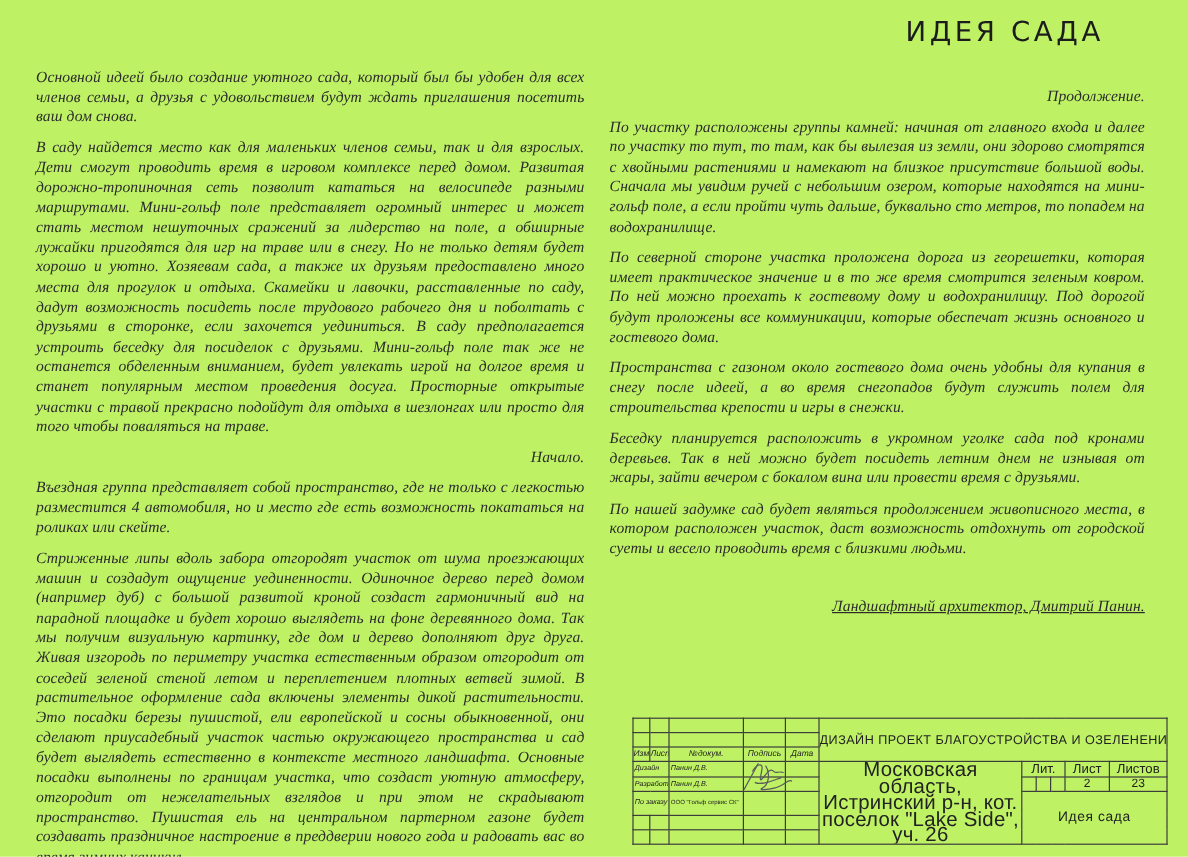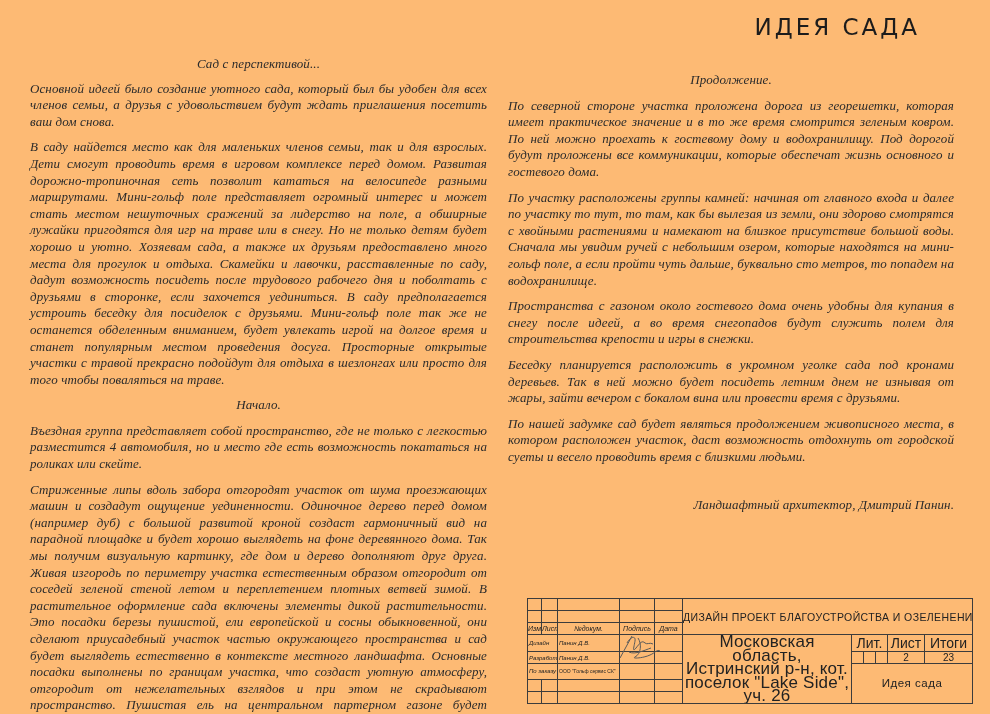--- a/index.html
+++ b/index.html
@@ -1,85 +1,84 @@
 <!DOCTYPE html>
 <html><head>
 <meta charset="utf-8">
 <style>
   * { box-sizing: border-box; margin: 0; padding: 0; }
   html, body { width: 990px; height: 714px; }
   body { background: #ffffff; overflow: hidden; position: relative;
          font-family: "Liberation Serif", serif; }
 
-  .page { position: absolute; inset: 0; background: #fdba74; }
+  .page { position: absolute; inset: 0; background: #bef264; }
 
   .doc-title {
     position: absolute; top: 14px; right: 70px;
     font-family: "DejaVu Sans", sans-serif; font-weight: 500;
     font-size: 23px; letter-spacing: 3px; color: #1c1c1c; white-space: nowrap;
   }
 
   .col {
     position: absolute; text-align: justify;
     font-family: "Liberation Serif", serif; font-style: italic;
     font-size: 13px; line-height: 16.6px; color: #2b2b2b;
     letter-spacing: 0.1px;
   }
   .col-left  { left: 30px;  width: 457px; top: 56px; }
   .col-right { left: 508px; width: 446px; top: 72px; }
 
   .col p { margin: 0 0 9px 0; }
   .center-head { text-align: center; margin-bottom: 8px; }
-  .subhead { text-align: center; margin-bottom: 9px; }
-  .sig-line { text-align: right; margin-top: 32px; }
+  .subhead { text-align: right; margin-bottom: 9px; }
+  .sig-line { text-align: right; margin-top: 32px; text-decoration: underline; }
 
   
   .stamp { position: absolute; left: 527px; top: 598px; width: 445px; height: 99px; }
   .stamp-table {
     border-collapse: collapse; table-layout: fixed;
     width: 445px; height: 99px;
     font-family: "Liberation Sans", sans-serif; color: #222;
   }
   .stamp-table td {
     border: 1px solid #3c3c3c; padding: 0; text-align: center;
     vertical-align: middle; overflow: hidden; white-space: nowrap;
   }
   .stamp-table tr { height: 12px; }
   td.sm   { font-style: italic; font-size: 7px;  }
   td.role { font-style: italic; font-size: 6px; text-align: left; padding-left: 1px; }
   td.tiny { font-size: 5px; text-align: left; padding-left: 1px; }
   td.proj { font-size: 10.5px; letter-spacing: 0.4px; }
   td.loc  { font-size: 17px; line-height: 13.5px; white-space: pre-line; letter-spacing: 0.2px; }
-  td.lith { font-size: 14px; }
+  td.lith { font-size: 11px; }
   td.num  { font-size: 10px; }
   td.docname { font-size: 11.5px; letter-spacing: 0.5px; }
 
   .signature-svg { position: absolute; left: 90px; top: 36px; width: 46px; height: 27px; }
   .signature-svg path { stroke: #5a5a5a; stroke-width: 1; fill: none; }
 </style>
 </head>
 <body>
 
 <div class="page">
 
   <div class="doc-title">ИДЕЯ САДА</div>
 
   <div class="col col-left">
-    <div class="center-head">Сад с перспективой...</div>
     <p>Основной идеей было создание уютного сада, который был бы удобен для всех членов семьи, а друзья с удовольствием будут ждать приглашения посетить ваш дом снова.</p>
     <p>В саду найдется место как для маленьких членов семьи, так и для взрослых. Дети смогут проводить время в игровом комплексе перед домом. Развитая дорожно-тропиночная сеть позволит кататься на велосипеде разными маршрутами. Мини-гольф поле представляет огромный интерес и может стать местом нешуточных сражений за лидерство на поле, а обширные лужайки пригодятся для игр на траве или в снегу. Но не только детям будет хорошо и уютно. Хозяевам сада, а также их друзьям предоставлено много места для прогулок и отдыха. Скамейки и лавочки, расставленные по саду, дадут возможность посидеть после трудового рабочего дня и поболтать с друзьями в сторонке, если захочется уединиться. В саду предполагается устроить беседку для посиделок с друзьями. Мини-гольф поле так же не останется обделенным вниманием, будет увлекать игрой на долгое время и станет популярным местом проведения досуга. Просторные открытые участки с травой прекрасно подойдут для отдыха в шезлонгах или просто для того чтобы поваляться на траве.</p>
     <div class="subhead">Начало.</div>
     <p>Въездная группа представляет собой пространство, где не только с легкостью разместится 4 автомобиля, но и место где есть возможность покататься на роликах или скейте.</p>
     <p>Стриженные липы вдоль забора отгородят участок от шума проезжающих машин и создадут ощущение уединенности. Одиночное дерево перед домом (например дуб) с большой развитой кроной создаст гармоничный вид на парадной площадке и будет хорошо выглядеть на фоне деревянного дома. Так мы получим визуальную картинку, где дом и дерево дополняют друг друга. Живая изгородь по периметру участка естественным образом отгородит от соседей зеленой стеной летом и переплетением плотных ветвей зимой. В растительное оформление сада включены элементы дикой растительности. Это посадки березы пушистой, ели европейской и сосны обыкновенной, они сделают приусадебный участок частью окружающего пространства и сад будет выглядеть естественно в контексте местного ландшафта. Основные посадки выполнены по границам участка, что создаст уютную атмосферу, отгородит от нежелательных взглядов и при этом не скрадывают пространство. Пушистая ель на центральном партерном газоне будет создавать праздничное настроение в преддверии нового года и радовать вас во время зимних каникул.</p>
   </div>
 
   <div class="col col-right">
     <div class="subhead">Продолжение.</div>
+    <p>По участку расположены группы камней: начиная от главного входа и далее по участку то тут, то там, как бы вылезая из земли, они здорово смотрятся с хвойными растениями и намекают на близкое присутствие большой воды. Сначала мы увидим ручей с небольшим озером, которые находятся на мини-гольф поле, а если пройти чуть дальше, буквально сто метров, то попадем на водохранилище.</p>
     <p>По северной стороне участка проложена дорога из георешетки, которая имеет практическое значение и в то же время смотрится зеленым ковром. По ней можно проехать к гостевому дому и водохранилищу. Под дорогой будут проложены все коммуникации, которые обеспечат жизнь основного и гостевого дома.</p>
-    <p>По участку расположены группы камней: начиная от главного входа и далее по участку то тут, то там, как бы вылезая из земли, они здорово смотрятся с хвойными растениями и намекают на близкое присутствие большой воды. Сначала мы увидим ручей с небольшим озером, которые находятся на мини-гольф поле, а если пройти чуть дальше, буквально сто метров, то попадем на водохранилище.</p>
     <p>Пространства с газоном около гостевого дома очень удобны для купания в снегу после идеей, а во время снегопадов будут служить полем для строительства крепости и игры в снежки.</p>
     <p>Беседку планируется расположить в укромном уголке сада под кронами деревьев. Так в ней можно будет посидеть летним днем не изнывая от жары, зайти вечером с бокалом вина или провести время с друзьями.</p>
     <p>По нашей задумке сад будет являться продолжением живописного места, в котором расположен участок, даст возможность отдохнуть от городской суеты и весело проводить время с близкими людьми.</p>
     <div class="sig-line">Ландшафтный архитектор, Дмитрий Панин.</div>
   </div>
 
   <div class="stamp">
     <table class="stamp-table">
       <colgroup>
         <col style="width:14px">
@@ -120,21 +119,21 @@
       <tr>
         <td class="role" colspan="2">Дизайн</td>
         <td class="role">Панин Д.В.</td>
         <td></td>
         <td></td>
         <td class="loc" rowspan="5">Московская область,
 Истринский р-н, кот.
 поселок "Lake Side", уч. 26</td>
         <td class="lith" colspan="3">Лит.</td>
         <td class="lith">Лист</td>
-        <td class="lith">Итоги</td>
+        <td class="lith">Листов</td>
       </tr>
       <tr>
         <td class="role" colspan="2">Разработка</td>
         <td class="role">Панин Д.В.</td>
         <td></td>
         <td></td>
         <td></td>
         <td></td>
         <td></td>
         <td class="num">2</td>

